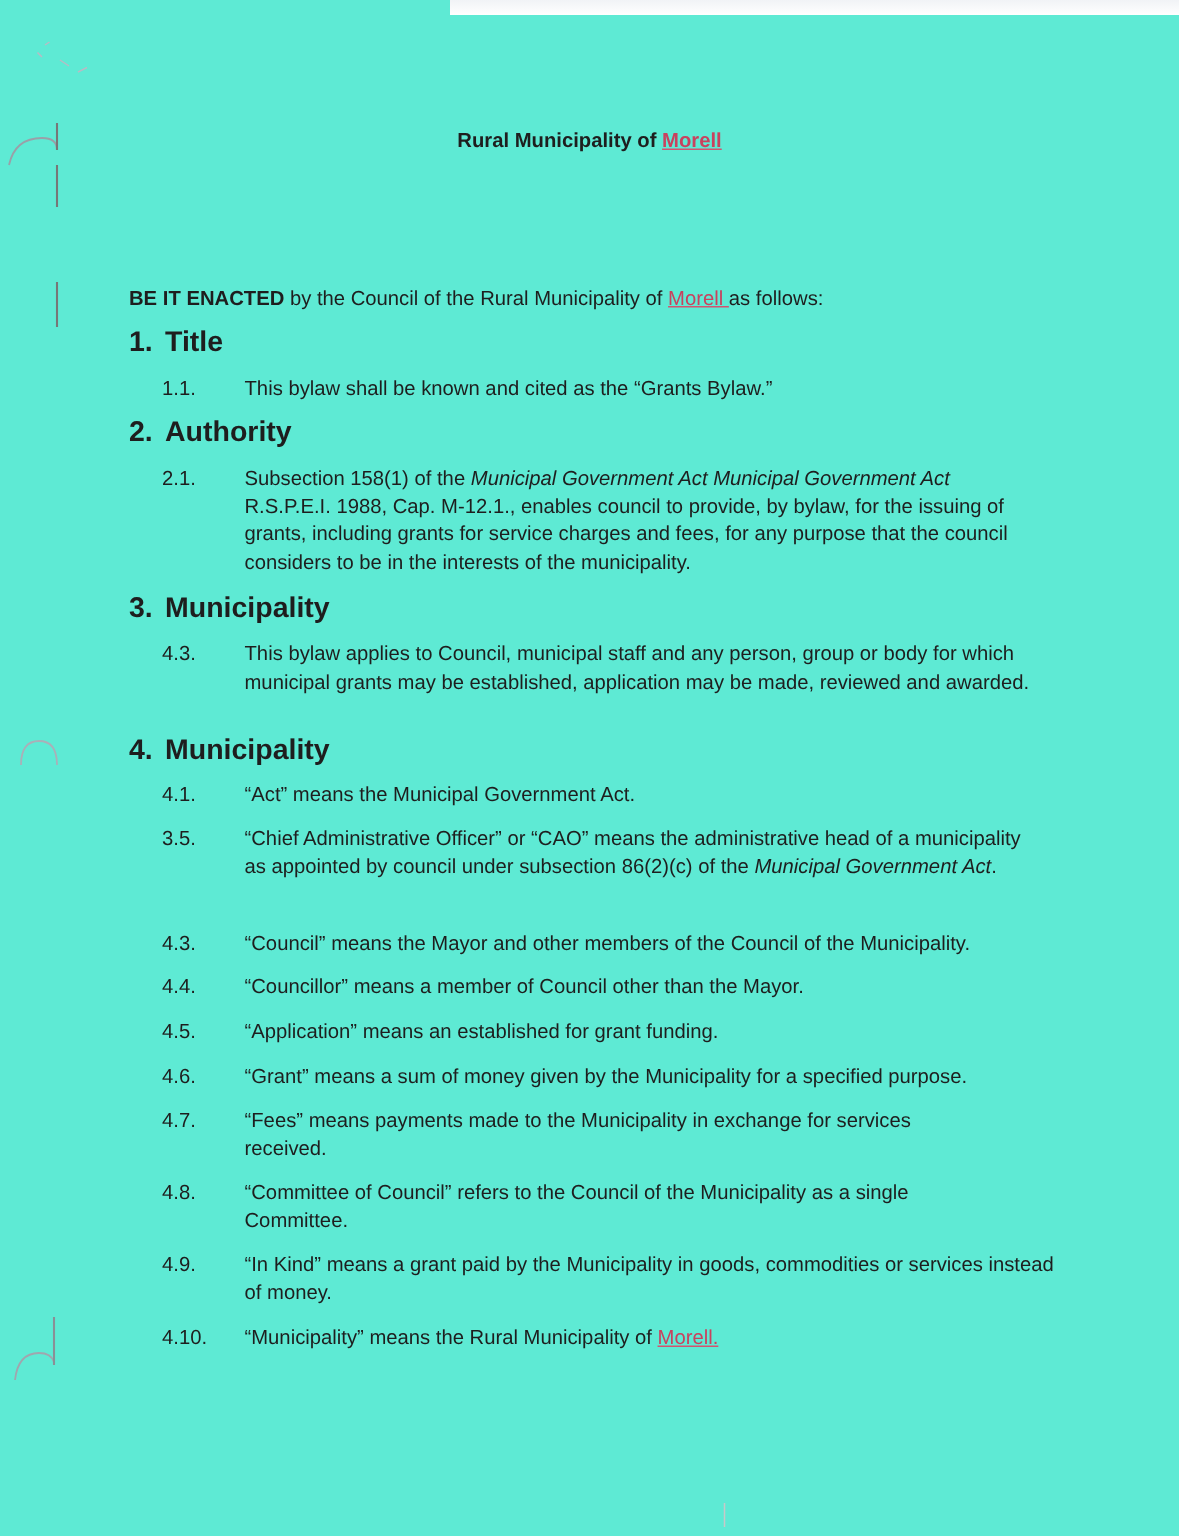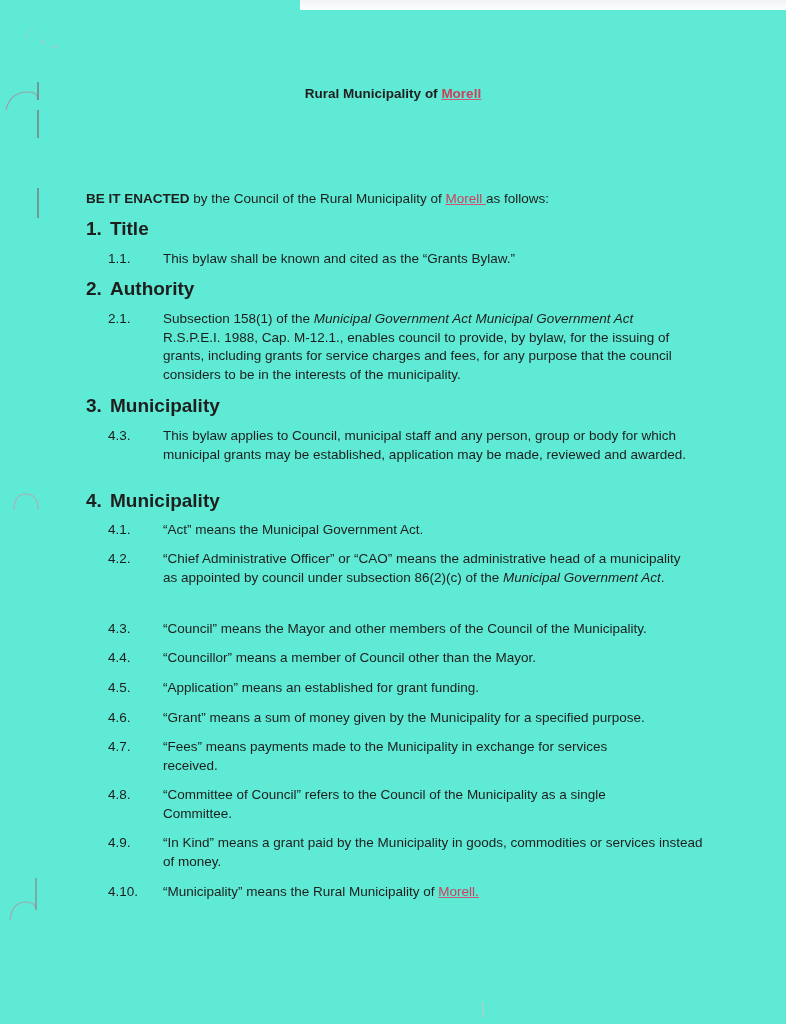--- a/index.html
+++ b/index.html
@@ -85,21 +85,21 @@
   </div>
 
   <div class="sec" style="top:492px">
     <span class="num">4.</span><span>Municipality</span>
   </div>
   <div class="item" style="top:521px">
     <span class="num">4.1.</span>
     <span class="txt">“Act” means the Municipal Government Act.</span>
   </div>
   <div class="item" style="top:550px">
-    <span class="num">4.2.</span>
+    <span class="num">3.5.</span>
     <span class="txt" style="width:525px"><span>“Chief Administrative Officer” or “CAO” means the administrative head of a municipality as appointed by council under subsection 86(2)(c) of the </span><i>Municipal Government Act</i><span>.</span></span>
   </div>
   <div class="item" style="top:620px">
     <span class="num">4.3.</span>
     <span class="txt">“Council” means the Mayor and other members of the Council of the Municipality.</span>
   </div>
   <div class="item" style="top:649px">
     <span class="num">4.4.</span>
     <span class="txt">“Councillor” means a member of Council other than the Mayor.</span>
   </div>

